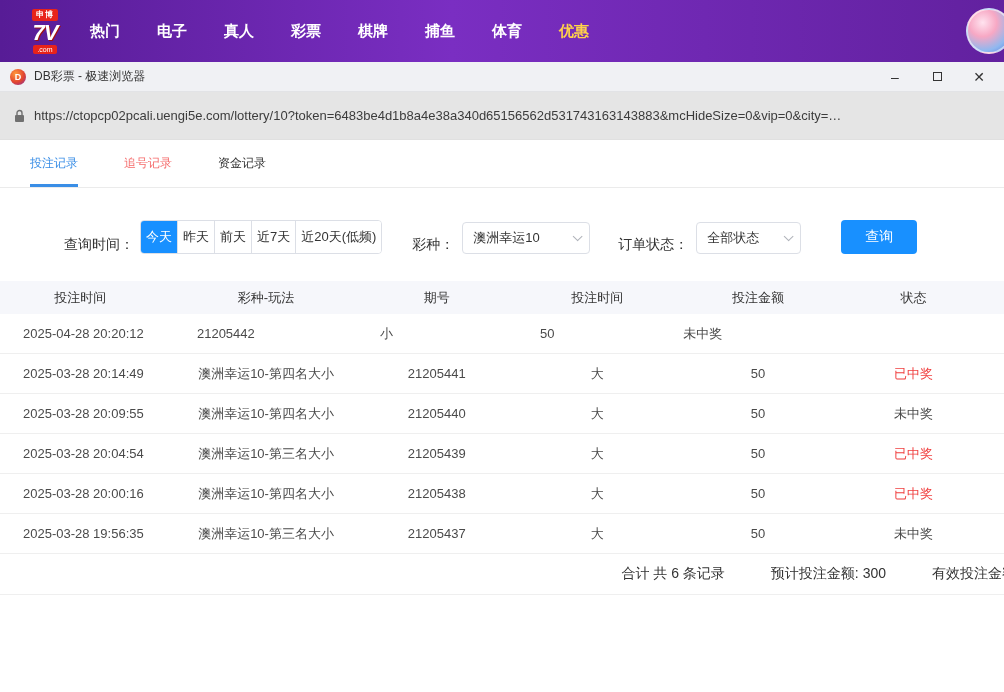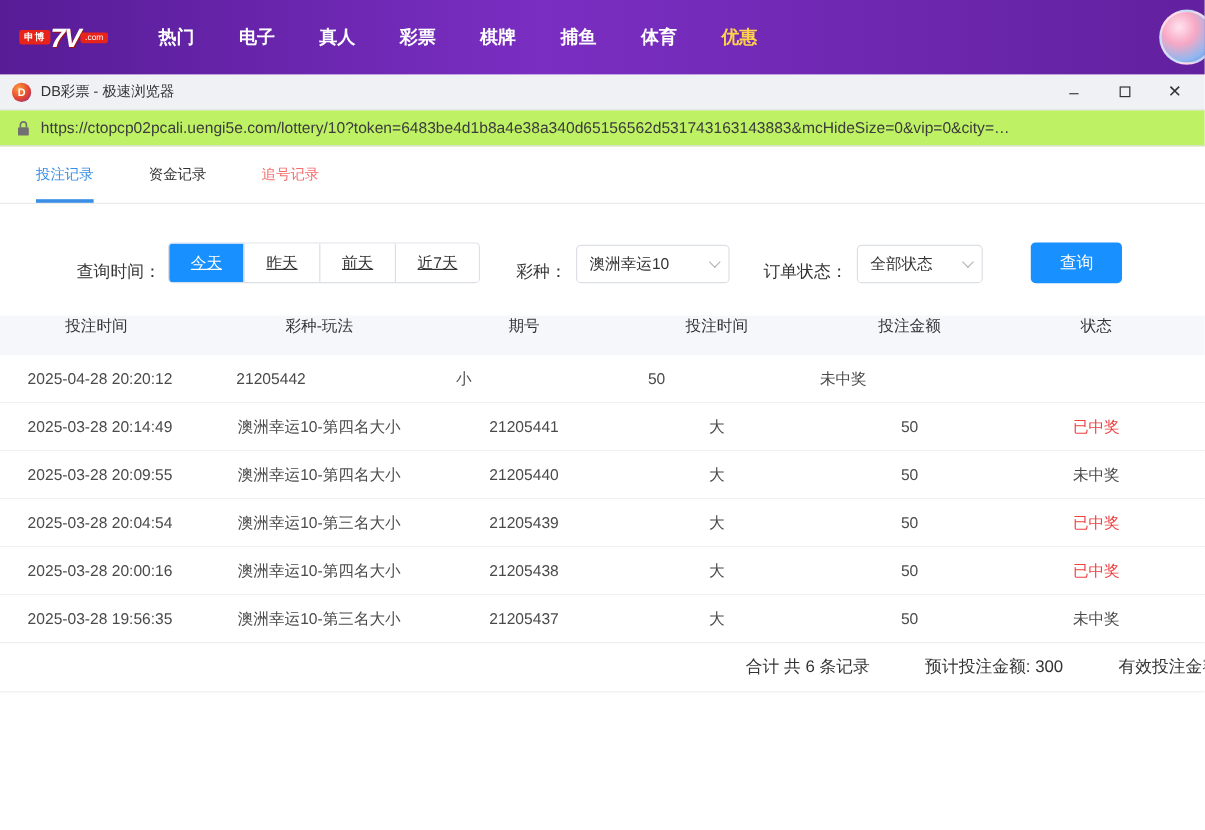--- a/index.html
+++ b/index.html
@@ -6,71 +6,71 @@
   html,body { margin:0; padding:0; }
   body {
     width:1004px; height:692px; overflow:hidden; background:#fff;
     font-family:"Liberation Sans","DejaVu Sans",sans-serif;
   }
   
   .topbar {
     height:62px; position:relative; display:flex; align-items:center;
     background:linear-gradient(90deg,var(--topbar-start,#571c96) 0%,var(--topbar-end,#7a2ec2) 45%,#62219f 100%);
   }
-  .logo { margin-left:16px; display:flex; align-items:center; line-height:1; cursor:pointer; }
+  .logo { margin-left:32px; display:flex; flex-direction:column; align-items:center; line-height:1; cursor:pointer; }
   .logo-badge { background:#e8231a; color:#fff; font-size:8px; font-weight:bold; padding:2px 4px; border-radius:2px; letter-spacing:1px; }
   .logo-main { color:#fff; font-size:22px; font-weight:900; font-style:italic; margin-top:1px; letter-spacing:-1px; text-shadow:1px 1px 0 #a01010; }
   .logo-sub { background:#e8231a; color:#fff; font-size:7px; padding:1px 4px; border-radius:2px; margin-top:1px; }
-  .nav { display:flex; gap:37px; margin-left:42px; }
+  .nav { display:flex; gap:37px; margin-left:32px; }
   .nav-item { color:#fff; font-size:15px; font-weight:bold; cursor:pointer; white-space:nowrap; }
   .nav-item.hl { color:var(--highlight,#ffd24a); }
   .avatar {
     position:absolute; right:-8px; top:8px; width:46px; height:46px; border-radius:50%;
     background:radial-gradient(circle at 35% 30%,#ffe3ef 0%,#f7a8c4 35%,#8fb8f0 70%,#5a74d8 100%);
     border:2px solid rgba(255,255,255,.55); cursor:pointer;
   }
   
   .titlebar { height:30px; background:#f0f1f4; border-bottom:1px solid #e2e3e6; display:flex; align-items:center; padding:0 4px 0 10px; }
   .app-icon {
     width:16px; height:16px; border-radius:50%; flex:0 0 auto;
     background:radial-gradient(circle at 35% 30%,#ff9a3d,#e2442f 55%,#7c2fa8 100%);
     color:#fff; font-size:9px; font-weight:bold; display:flex; align-items:center; justify-content:center;
   }
   .window-title { font-size:12px; color:#333; margin-left:8px; flex:1; }
   .win-controls { display:flex; }
   .win-btn { width:42px; height:30px; display:flex; align-items:center; justify-content:center; font-size:14px; color:#333; cursor:pointer; }
   .max-box { width:9px; height:9px; border:1px solid #333; display:block; }
   
-  .urlbar { height:30px; background:#bef264; border-bottom:1px solid #e0e0e0; display:flex; align-items:center; padding:0 14px; }
+  .urlbar { height:48px; background:#e5e5e5; border-bottom:1px solid #e0e0e0; display:flex; align-items:center; padding:0 14px; }
   .url-text { font-size:13px; color:#3c3c3c; margin-left:9px; white-space:nowrap; overflow:hidden; cursor:text; }
   
   .tabs { display:flex; gap:46px; padding:0 30px; border-bottom:1px solid #ebebeb; height:48px; align-items:stretch; }
   .tab { font-size:12px; color:#333; display:flex; align-items:center; border-bottom:3px solid transparent; padding-top:3px; cursor:pointer; }
   .tab.active { color:var(--tab-active,#3a8ee6); border-bottom-color:var(--tab-active,#3a8ee6); }
   .tab.red { color:var(--tab-red,#f56c6c); }
   
   .filters { display:flex; align-items:flex-end; padding:32px 0 0 30px;margin-left:34px; }
   .flabel { font-size:14px; color:#333; white-space:nowrap; }
   .btn-group { display:flex; border:1px solid #dcdfe6; border-radius:4px; overflow:hidden; margin-left:6px; }
-  .tbtn { padding:0 18px; height:32px; line-height:32px; font-size:13px; color:#333; background:#fff; border-left:1px solid #dcdfe6; cursor:pointer; white-space:nowrap;text-decoration:underline; }
+  .tbtn { padding:0 5px; height:32px; line-height:32px; font-size:13px; color:#333; background:#fff; border-left:1px solid #dcdfe6; cursor:pointer; white-space:nowrap; }
   .tbtn:first-child { border-left:none; }
   .tbtn.active { background:var(--accent,#1890ff); color:#fff; }
   .select {
     display:flex; align-items:center; justify-content:space-between;
     border:1px solid #dcdfe6; border-radius:4px; height:32px; padding:0 10px;
     font-size:13px; color:#333; cursor:pointer; background:#fff;
   }
   .caret { width:7px; height:7px; border-right:1.5px solid #b0b3ba; border-bottom:1.5px solid #b0b3ba; transform:rotate(45deg) translateY(-3px); margin-left:10px; flex:0 0 auto; }
   .ml30 { margin-left:30px; } .ml28 { margin-left:28px; } .ml8 { margin-left:8px; }
   .sel-lottery { width:128px; }
   .sel-status { width:105px; }
   .search-btn { margin-left:40px; width:76px; height:34px; background:var(--accent,#1890ff); color:#fff; border:none; border-radius:4px; font-size:14px; cursor:pointer; }
   
   .table { margin-top:27px; }
-  .thead { display:flex; height:33px; align-items:flex-start; background:#f6f7fb; }
+  .thead { display:flex; height:33px; align-items:center; background:#f6f7fb; }
   .th { font-size:13px; color:#333; text-align:center; }
   .trow { display:flex; height:40px; align-items:center; border-bottom:1px solid #efefef; background:#fff; }
   .td { font-size:13px; color:#4a4a4a; text-align:center; }
   .c0 { width:16%; } .c1 { width:21%; } .c2 { width:13%; } .c3 { width:19%; } .c4 { width:13%; } .c5 { width:18%; }
   .td.c0 { text-align:left; padding-left:23px; }
   .td.won { color:var(--win-red,#f03e3e); }
   .tfoot { display:flex; justify-content:flex-end; align-items:center; gap:46px; height:41px; border-bottom:1px solid #efefef; font-size:14px; color:#333; overflow:hidden; }
   .tfoot span:last-child { margin-right:-12px; }
 </style>
 </head>
@@ -112,31 +112,32 @@
     <svg width="11" height="14" viewBox="0 0 11 14">
         <path d="M3 6V4a2.5 2.5 0 0 1 5 0v2" fill="none" stroke="#707070" stroke-width="1.4"></path>
         <rect x="1" y="6" width="9" height="7" rx="1" fill="#707070"></rect>
       </svg>
   </span>
   <div class="url-text">https://ctopcp02pcali.uengi5e.com/lottery/10?token=6483be4d1b8a4e38a340d65156562d531743163143883&amp;mcHideSize=0&amp;vip=0&amp;city=…</div>
 </div>
 
 <div class="tabs">
     <div class="tab active">投注记录</div>
+    <div class="tab red">追号记录</div>
     <div class="tab">资金记录</div>
-    <div class="tab red">追号记录</div>
   </div>
 
 <div class="filters">
   <span class="flabel">查询时间：</span>
   <div class="btn-group">
       <div class="tbtn active">今天</div>
       <div class="tbtn">昨天</div>
       <div class="tbtn">前天</div>
       <div class="tbtn">近7天</div>
+      <div class="tbtn">近20天(低频)</div>
     </div>
   <span class="flabel ml30">彩种：</span>
   <div class="select sel-lottery ml8">
     <span>澳洲幸运10</span>
     <span class="caret"></span>
   </div>
   <span class="flabel ml28">订单状态：</span>
   <div class="select sel-status ml8">
     <span>全部状态</span>
     <span class="caret"></span>

